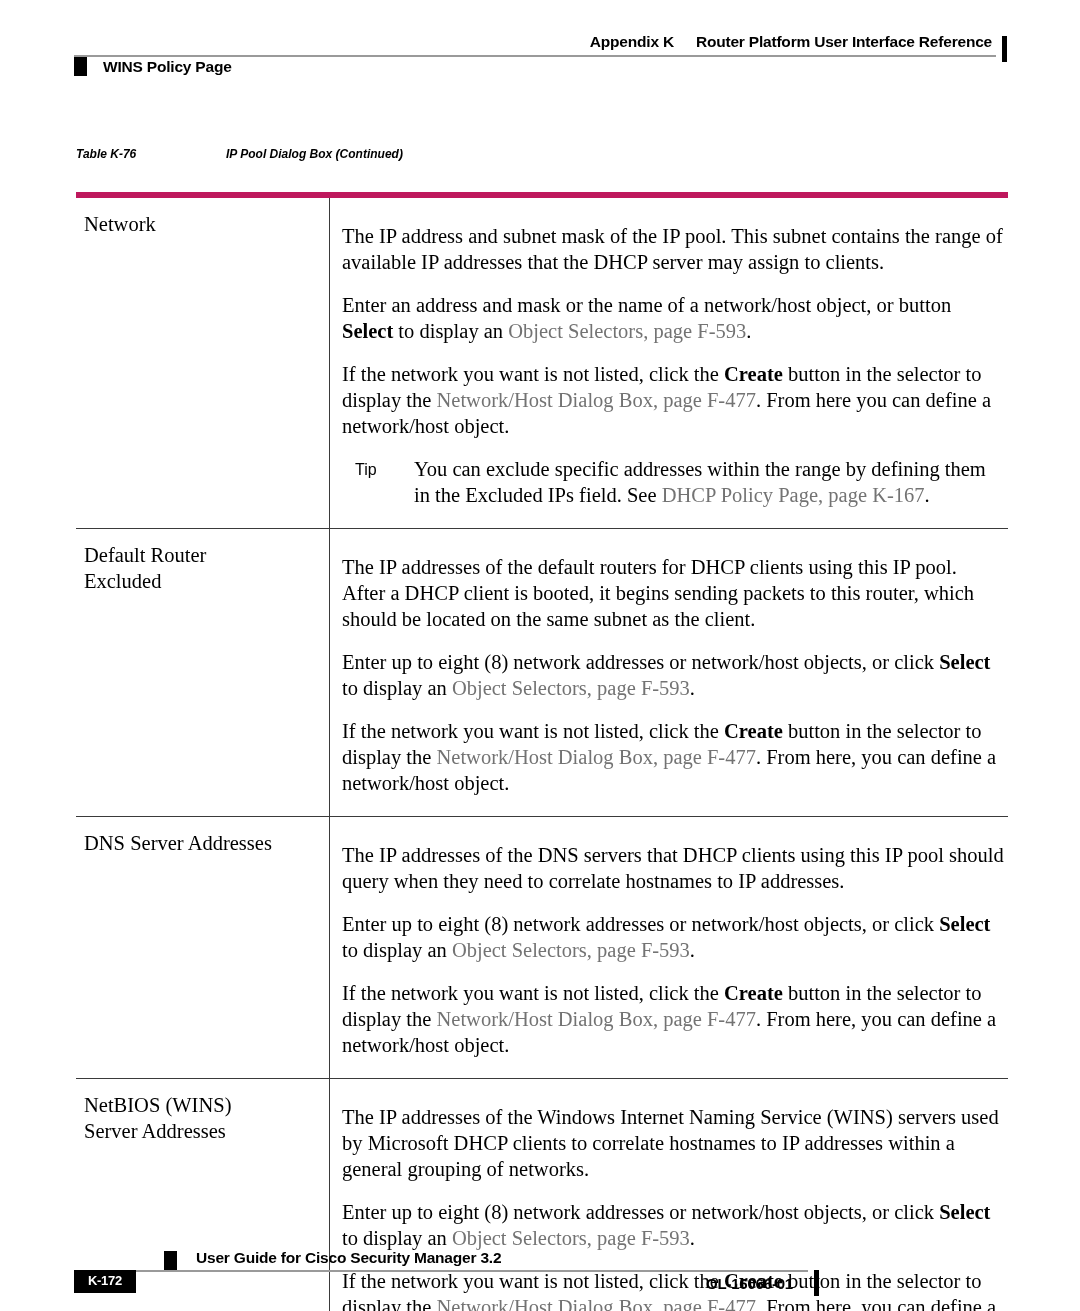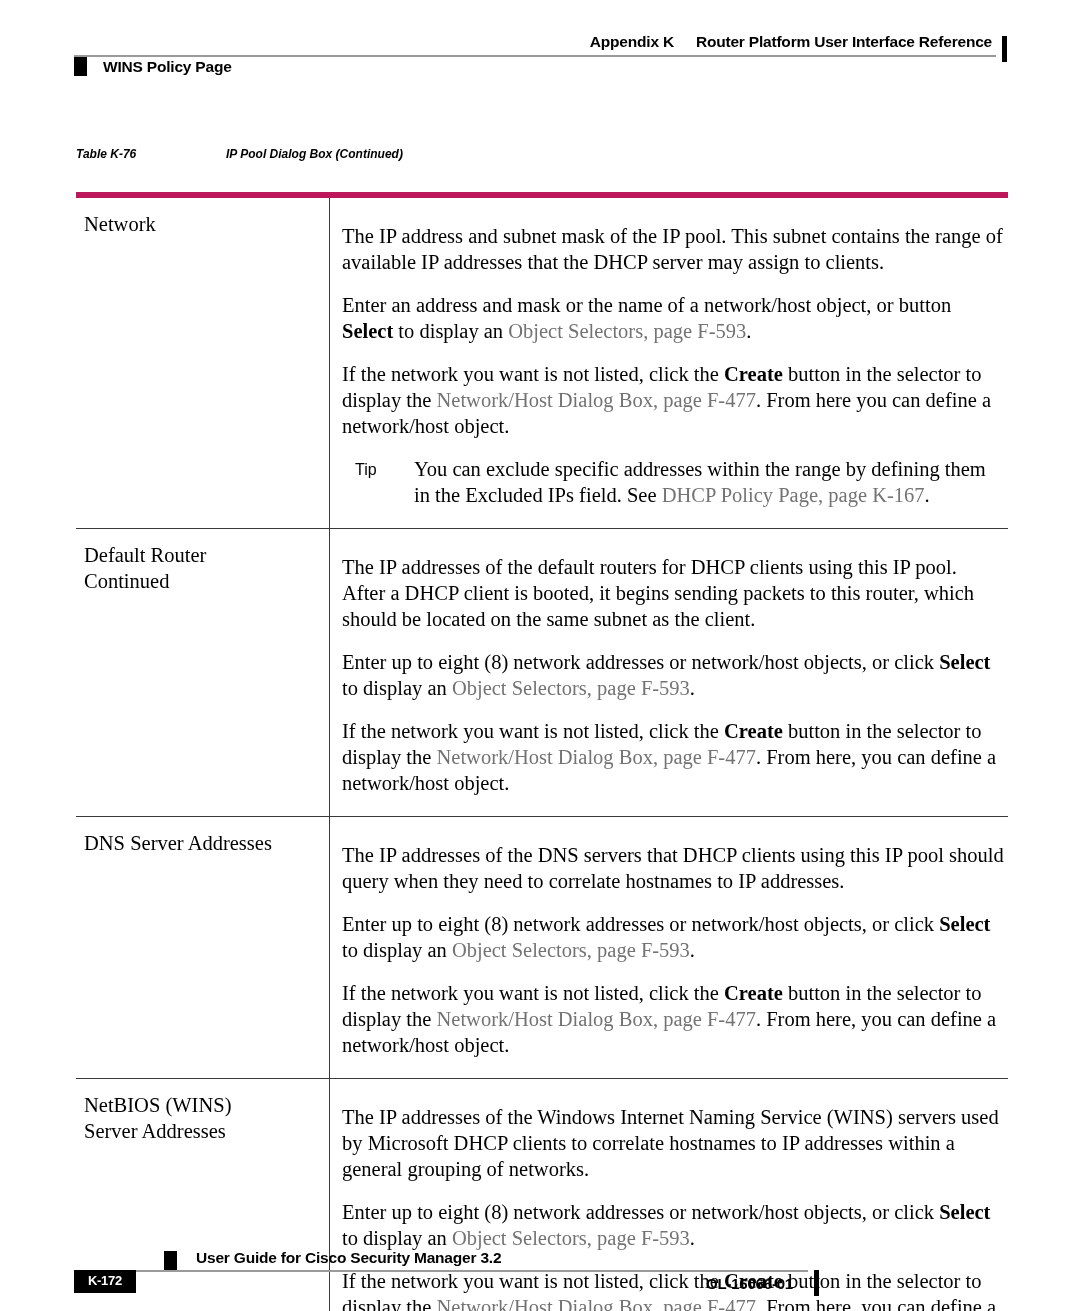--- a/index.html
+++ b/index.html
@@ -227,21 +227,21 @@
         <td class="desc-cell">
           <p class="para"><span>The IP address and subnet mask of the IP pool. This subnet contains the range of available IP addresses that the DHCP server may assign to clients.</span></p>
           <p class="para"><span>Enter an address and mask or the name of a network/host object, or button </span><span class="bld">Select</span><span> to display an </span><span class="lnk">Object Selectors, page F-593</span><span>.</span></p>
           <p class="para"><span>If the network you want is not listed, click the </span><span class="bld">Create</span><span> button in the selector to display the </span><span class="lnk">Network/Host Dialog Box, page F-477</span><span>. From here you can define a network/host object.</span></p>
           <p class="para tip"><span class="tip-label">Tip</span><span>You can exclude specific addresses within the range by defining them in the Excluded IPs field. See </span><span class="lnk">DHCP Policy Page, page K-167</span><span>.</span></p>
         </td>
       </tr>
       <tr class="trow">
         <td class="label-cell">
           <span class="lbl-line">Default Router</span>
-          <span class="lbl-line">Continued</span>
+          <span class="lbl-line">Excluded</span>
         </td>
         <td class="desc-cell">
           <p class="para"><span>The IP addresses of the default routers for DHCP clients using this IP pool. After a DHCP client is booted, it begins sending packets to this router, which should be located on the same subnet as the client.</span></p>
           <p class="para"><span>Enter up to eight (8) network addresses or network/host objects, or click </span><span class="bld">Select</span><span> to display an </span><span class="lnk">Object Selectors, page F-593</span><span>.</span></p>
           <p class="para"><span>If the network you want is not listed, click the </span><span class="bld">Create</span><span> button in the selector to display the </span><span class="lnk">Network/Host Dialog Box, page F-477</span><span>. From here, you can define a network/host object.</span></p>
         </td>
       </tr>
       <tr class="trow">
         <td class="label-cell">
           <span class="lbl-line">DNS Server Addresses</span>

